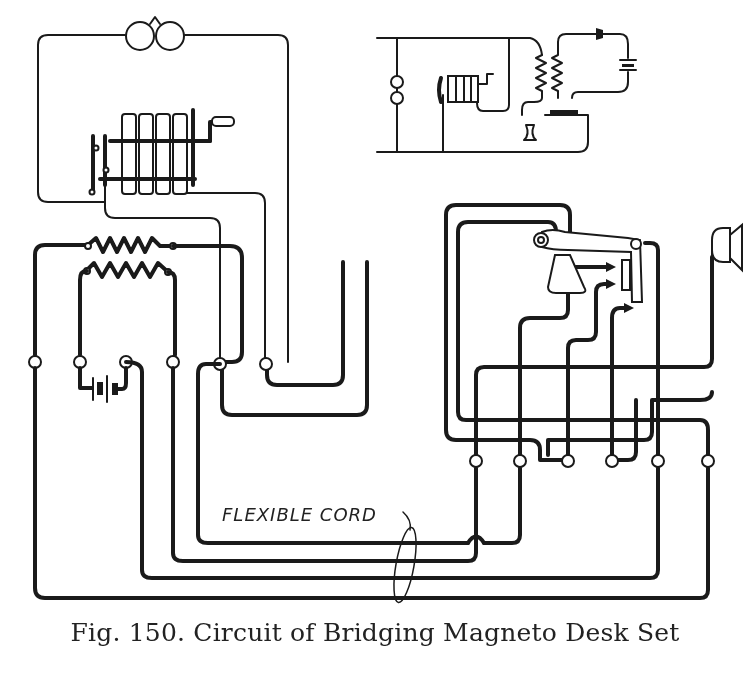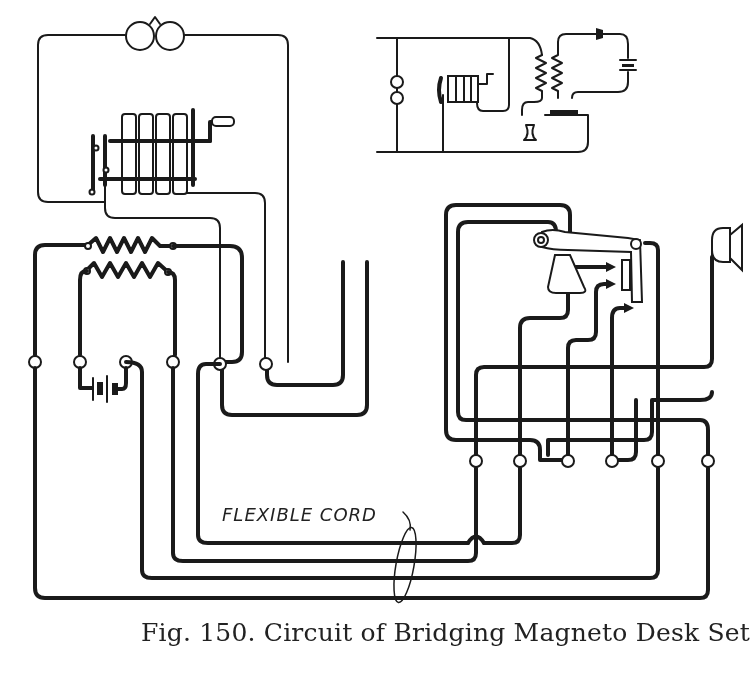--- a/index.html
+++ b/index.html
@@ -4,21 +4,21 @@
 <style>
   html,body{margin:0;padding:0;background:#ffffff;}
   body{width:750px;height:681px;position:relative;overflow:hidden;}
   #diagram{position:absolute;left:0;top:0;}
   .w{fill:none;stroke:#1a1a1a;stroke-linecap:round;stroke-linejoin:round;}
   .thin{stroke-width:2;}
   .thick{stroke-width:4;}
   .term{fill:#fff;stroke:#1a1a1a;stroke-width:2;}
   .fill{fill:#1a1a1a;}
   .wh{fill:#fff;stroke:#1a1a1a;stroke-width:2;}
-  #caption{position:absolute;left:0;top:618px;width:750px;text-align:right;
+  #caption{position:absolute;left:0;top:618px;width:750px;text-align:center;
     font-family:"DejaVu Serif",serif;font-size:25px;color:#222;letter-spacing:0.2px;}
   #cord-label{font-family:"DejaVu Sans",sans-serif;font-style:italic;font-size:18px;fill:#222;letter-spacing:1px;}
 </style>
 </head>
 <body>
 
 <svg id="diagram" width="750" height="681" viewBox="0 0 750 681" xmlns="http://www.w3.org/2000/svg">
 
   <g>
     <path class="w thin" d="M125,35 H48 Q38,35 38,45 V192 Q38,202 48,202 H105"></path>

